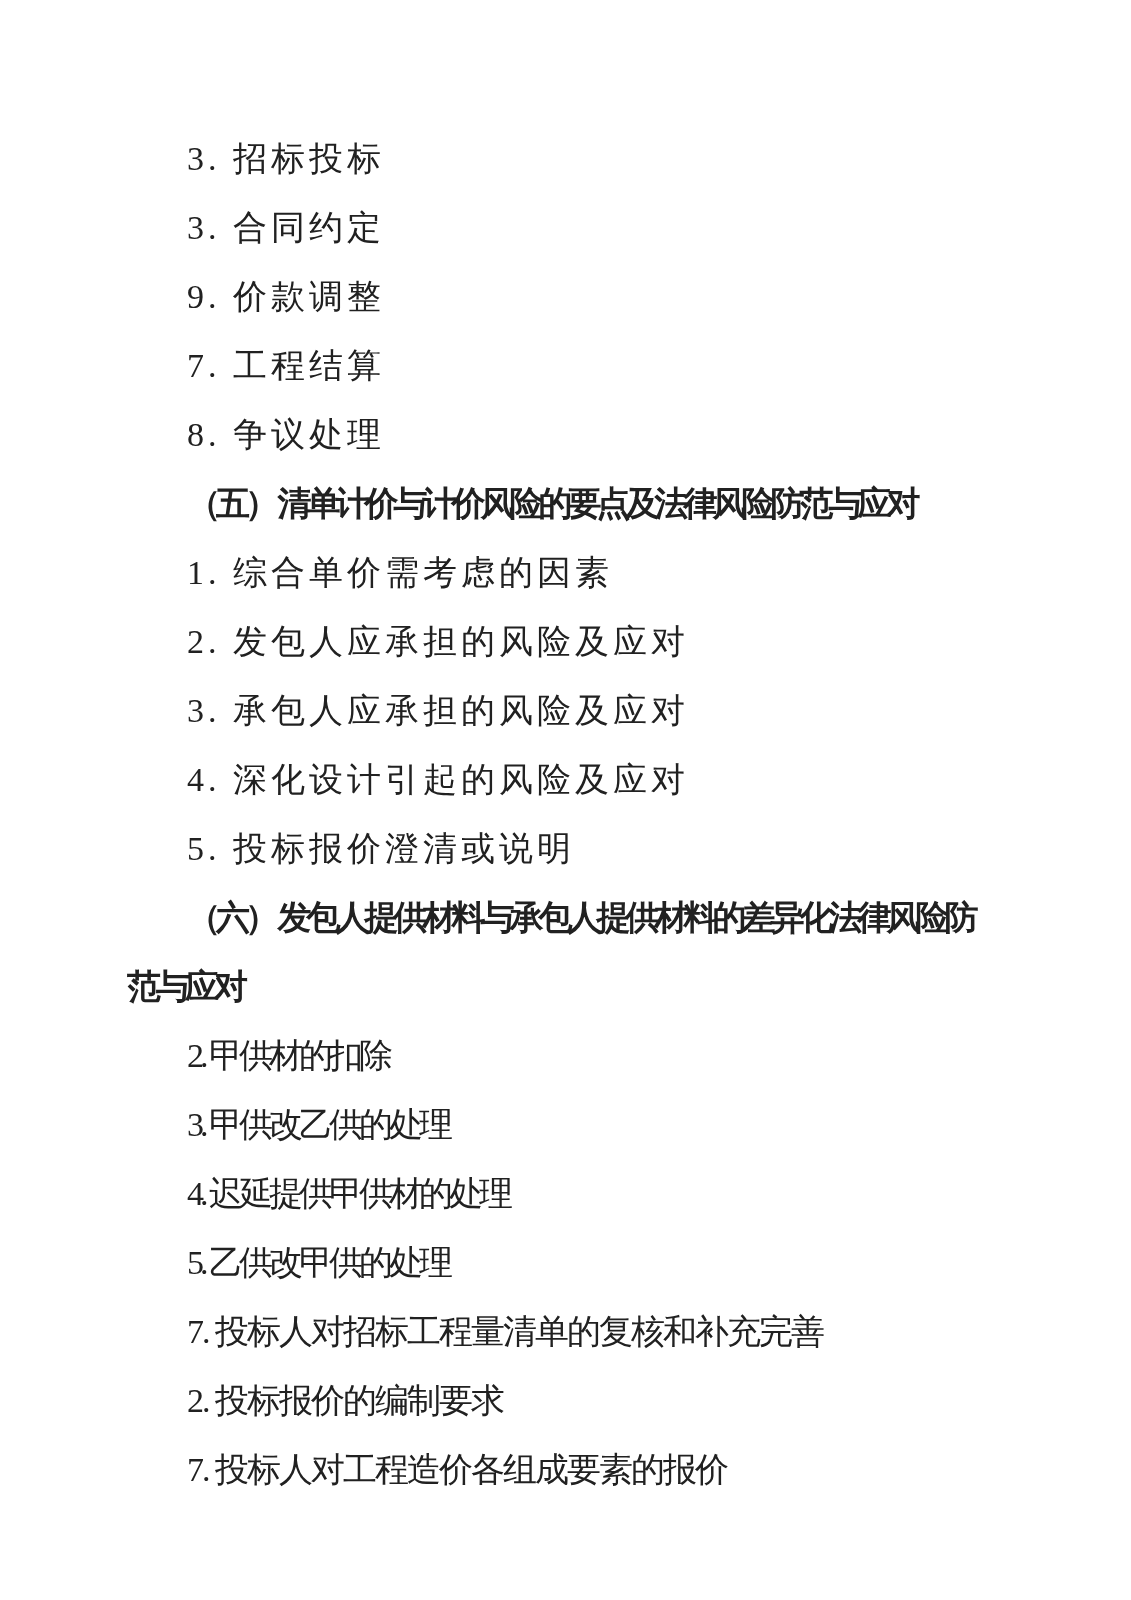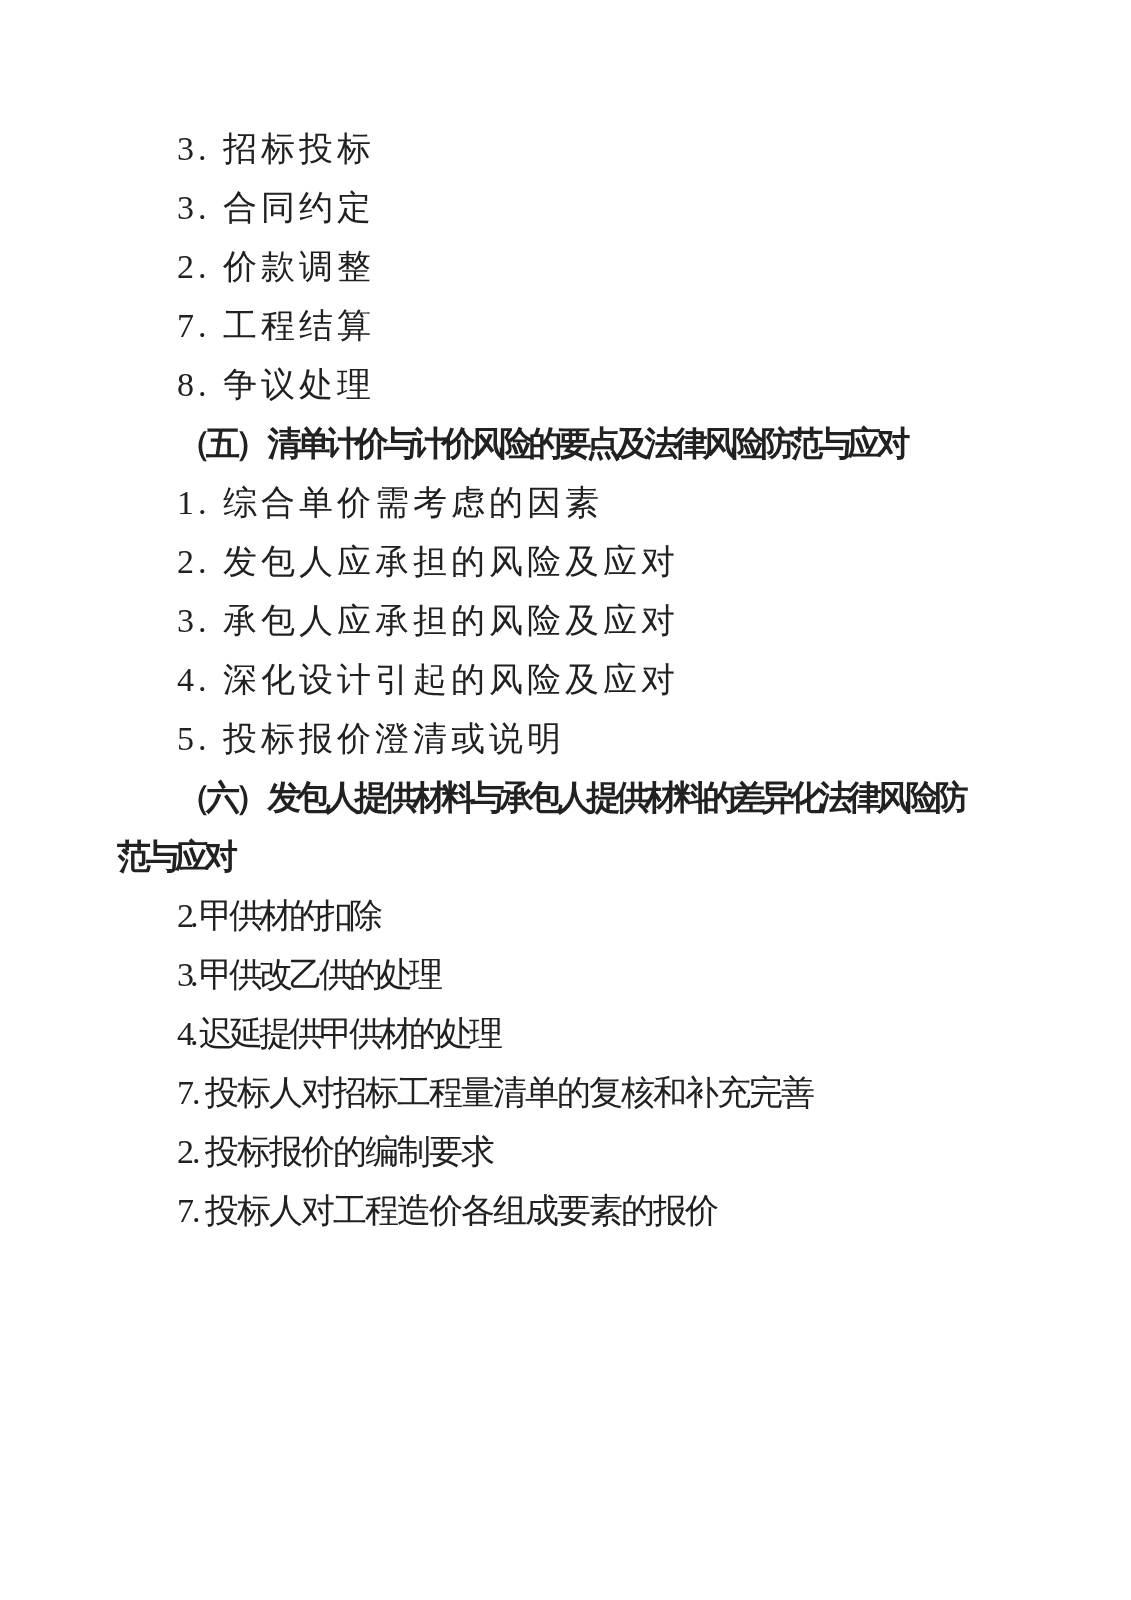--- a/index.html
+++ b/index.html
@@ -17,21 +17,21 @@
   .content {
     position: absolute;
     left: 117px;
     top: 119px;
     width: 897px;
     font-family: "Liberation Serif", "DejaVu Serif", serif;
     font-size: 34px;
     color: #212121;
   }
   .line {
-    margin: 0;
+    margin: 10px;
     height: 59px;
     line-height: 59px;
     white-space: pre;
   }
   .indent {
     padding-left: 60px;
   }
   .section-heading {
     font-weight: 700;
     letter-spacing: -5px;
@@ -49,31 +49,32 @@
     letter-spacing: -2px;
   }
 </style>
 </head>
 <body>
 
 <div class="page">
   <div class="content">
     <p class="line item-wide indent">3. 招标投标</p>
     <p class="line item-wide indent">3. 合同约定</p>
-    <p class="line item-wide indent">2. 价款调整</p>
+    <p class="line item-wide indent">9. 价款调整</p>
     <p class="line item-wide indent">7. 工程结算</p>
     <p class="line item-wide indent">8. 争议处理</p>
     <p class="line section-heading indent">（五） 清单计价与计价风险的要点及法律风险防范与应对</p>
     <p class="line item-wide indent">1. 综合单价需考虑的因素</p>
     <p class="line item-wide indent">2. 发包人应承担的风险及应对</p>
     <p class="line item-wide indent">3. 承包人应承担的风险及应对</p>
     <p class="line item-wide indent">4. 深化设计引起的风险及应对</p>
     <p class="line item-wide indent">5. 投标报价澄清或说明</p>
     <p class="line section-heading indent">（六） 发包人提供材料与承包人提供材料的差异化法律风险防</p>
     <p class="line section-heading">范与应对</p>
     <p class="line item-narrow indent">2. 甲供材的扣除</p>
     <p class="line item-narrow indent">3. 甲供改乙供的处理</p>
     <p class="line item-narrow indent">4. 迟延提供甲供材的处理</p>
+    <p class="line item-narrow indent">5. 乙供改甲供的处理</p>
     <p class="line item-long indent">7. 投标人对招标工程量清单的复核和补充完善</p>
     <p class="line item-long indent">2. 投标报价的编制要求</p>
     <p class="line item-long indent">7. 投标人对工程造价各组成要素的报价</p>
   </div>
 </div>
 
 </body></html>

